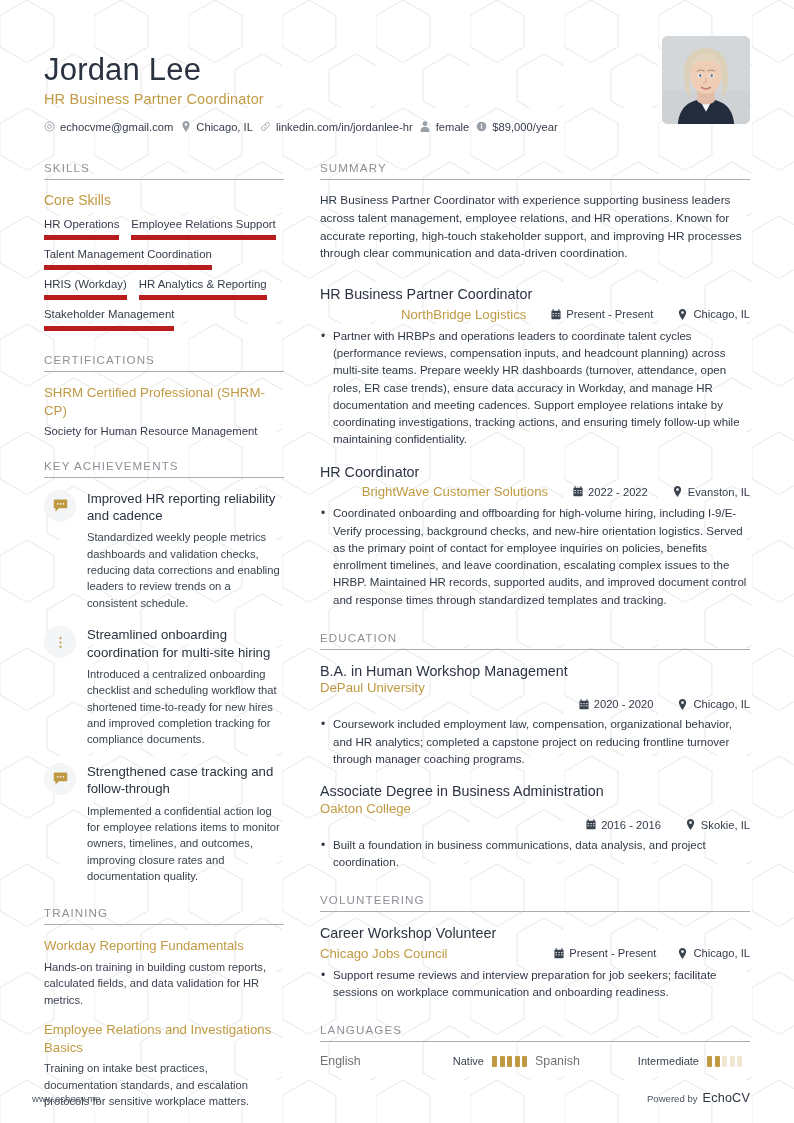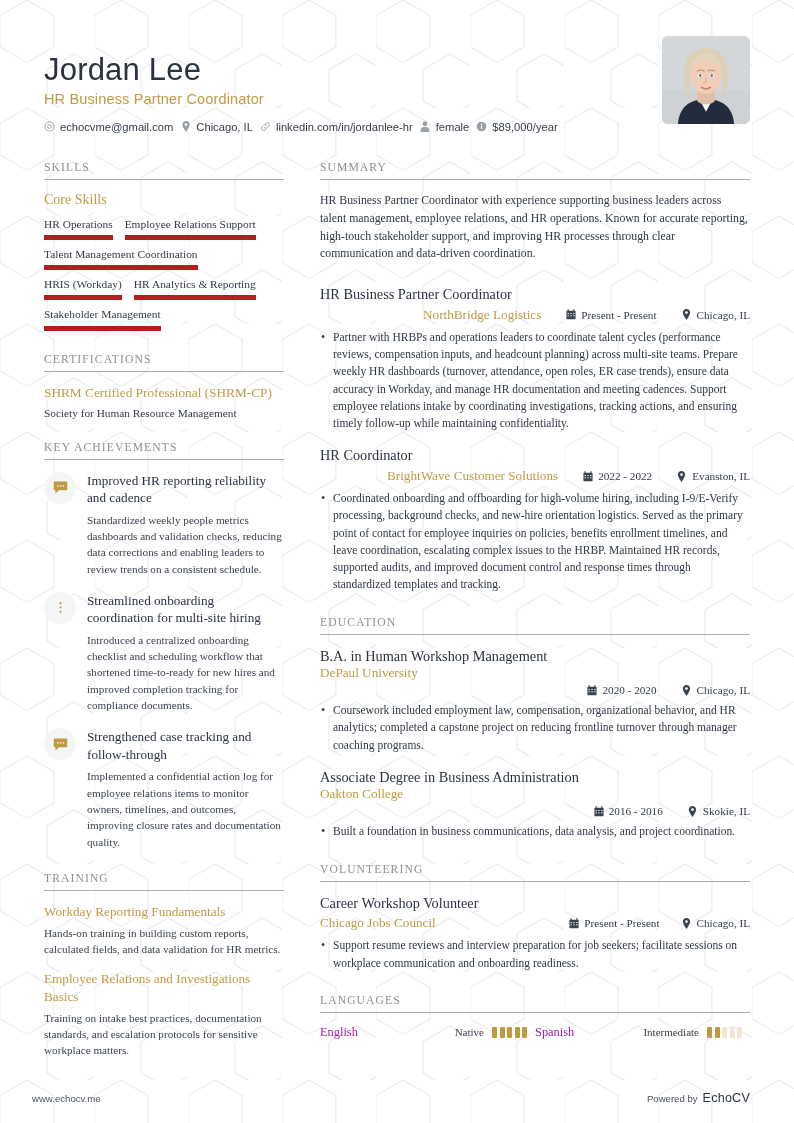--- a/index.html
+++ b/index.html
@@ -90,21 +90,21 @@
   .sec-title {
     font-size: 11.6px;
     letter-spacing: 1.1px;
     color: #8c9096;
     font-weight: 400;
     text-transform: uppercase;
     padding-bottom: 5px;
     border-bottom: 1.6px solid #a9adb3;
     margin-bottom: 12px;
   }
-  .sec { margin-bottom: 22px; font-family: Liberation Serif, serif; }
+  .sec { margin-bottom: 22px; }
 
   
   .skill-group-title {
     color: #c09a42;
     font-size: 14px;
     margin-bottom: 9px;
   }
   .tags { display: flex; flex-wrap: wrap; gap: 7px 12px; }
   .tag {
     font-size: 11.4px;
@@ -180,21 +180,21 @@
 
   
   .langs { display: flex; gap: 0; align-items: center; }
   .lang {
     display: flex; align-items: center;
     flex: 1 1 50%;
     justify-content: space-between;
     gap: 10px;
     padding-right: 8px;
   }
-  .lang-name { font-size: 12.4px; color: #a21caf; }
+  .lang-name { font-size: 12.4px; color: #737373; }
   .lang-right { display: inline-flex; align-items: center; gap: 8px; }
   .lang-level { font-size: 11px; color: #3b434f; }
   .dots { display: inline-flex; gap: 2.5px; }
   .dot { width: 5px; height: 11px; background: #f0e6d2; border-radius: 1px; }
   .dot.on { background: #c09a42; }
 
   
   .footer {
     position: absolute;
     left: 32px; right: 44px; bottom: 18px;

